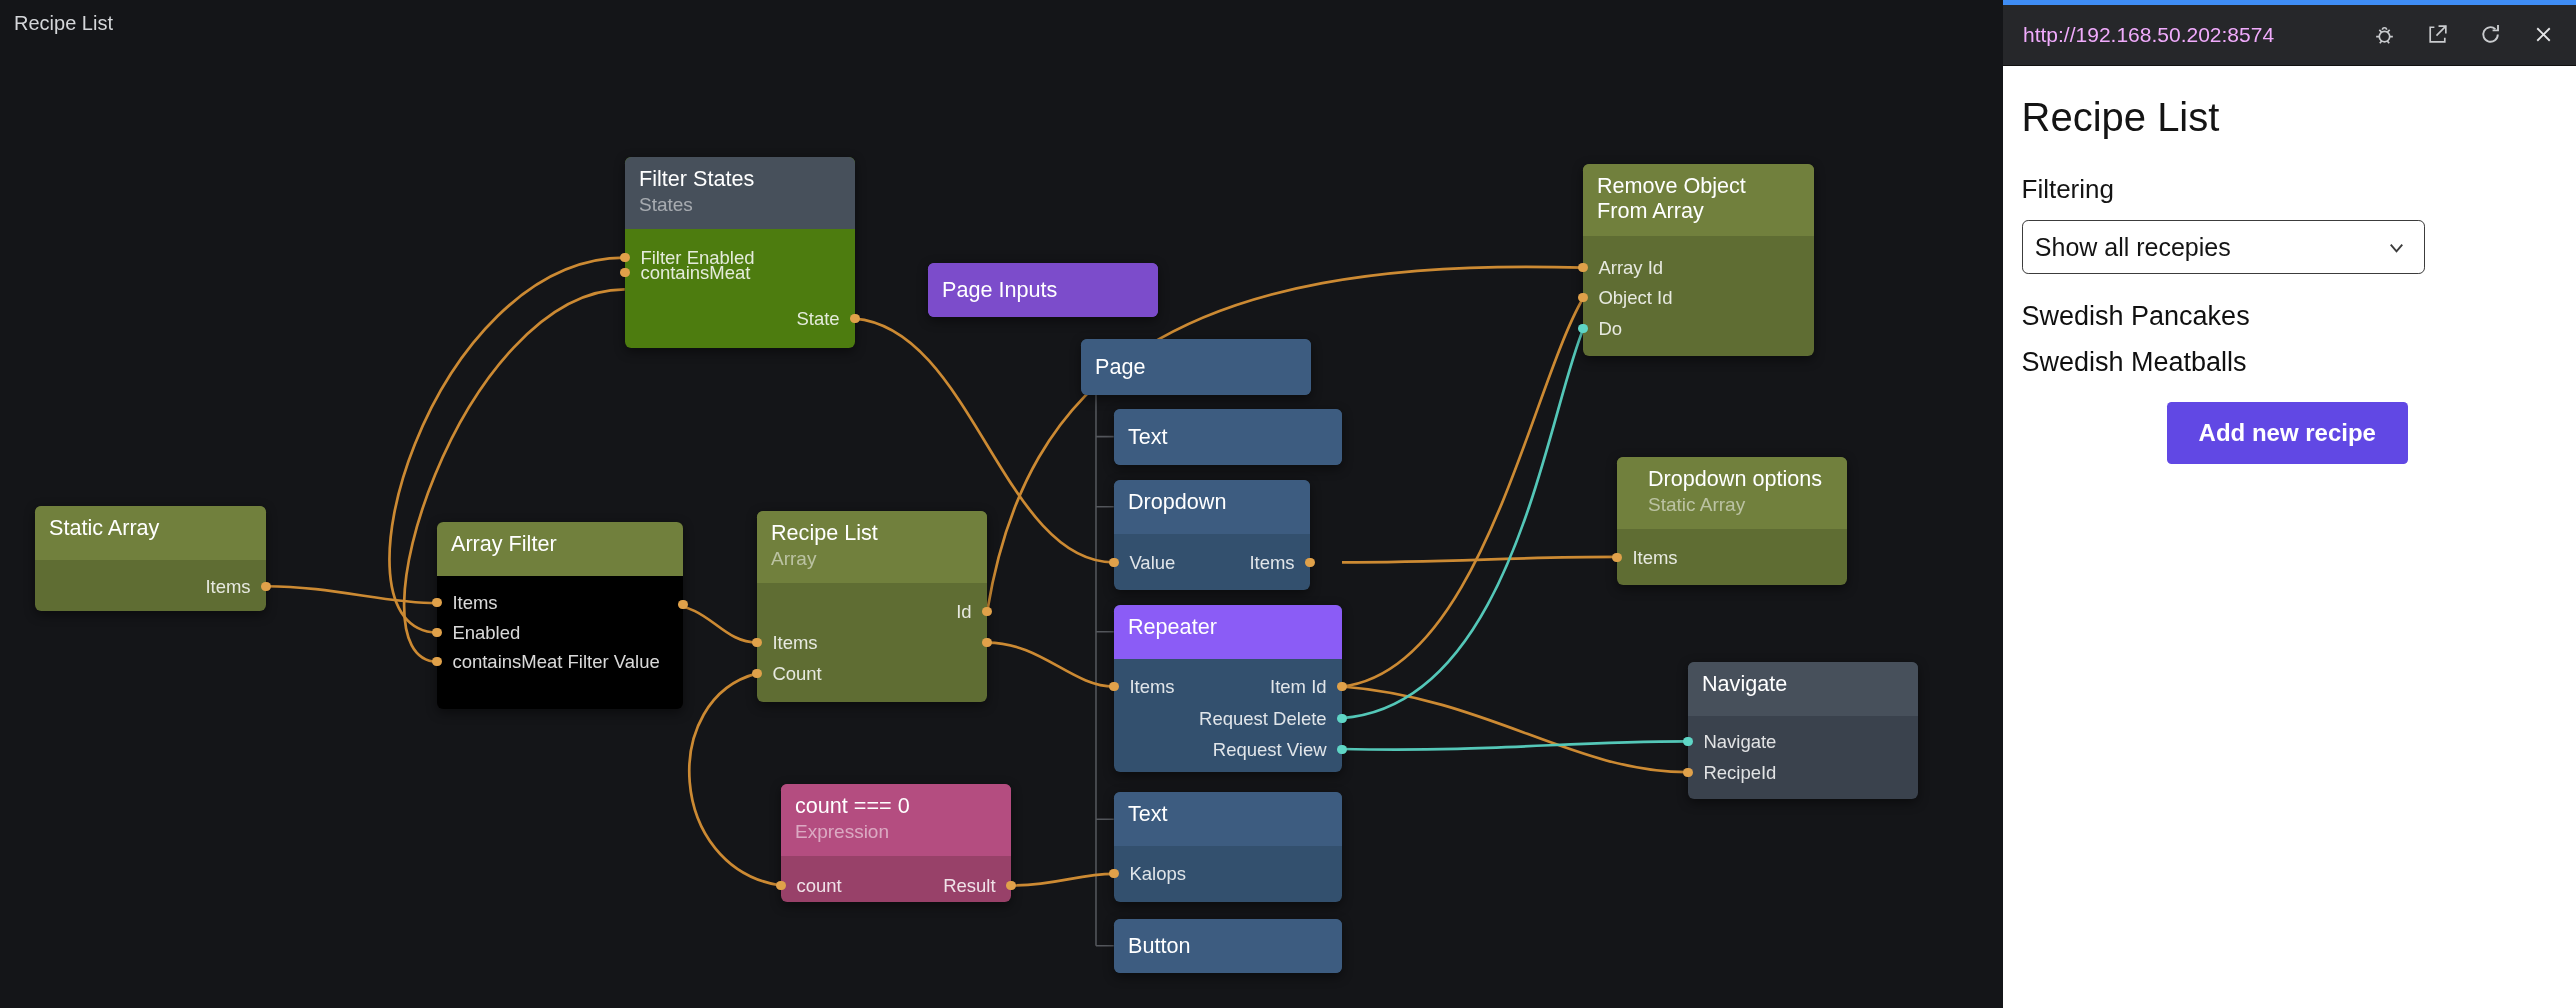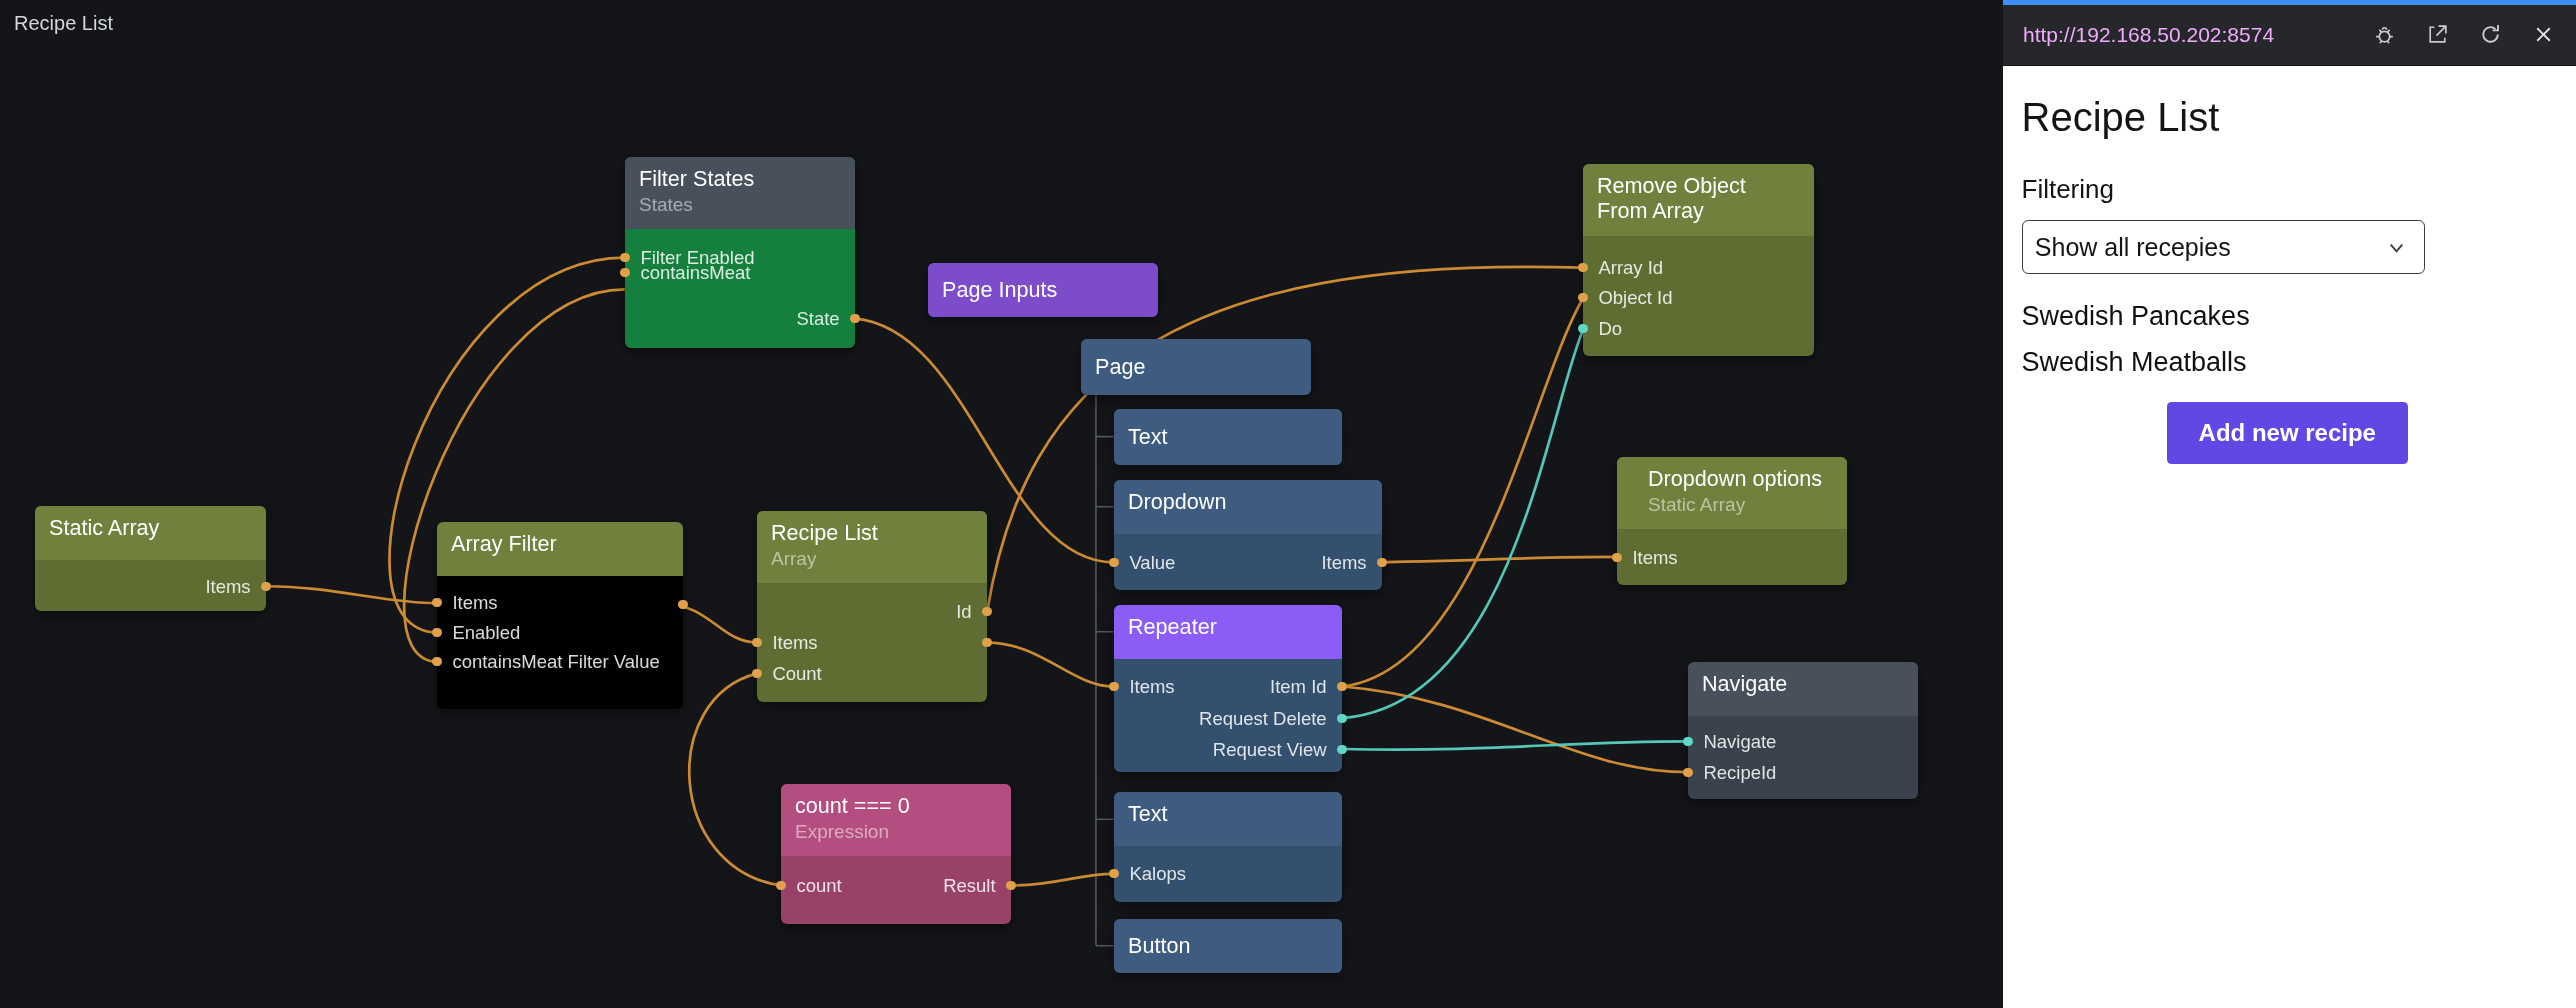--- a/index.html
+++ b/index.html
@@ -74,21 +74,21 @@
         <div class="hdr" style="background: rgb(113, 128, 61); height: 54px;">
           <div class="title">Array Filter</div>
         </div>
         <div class="port left" style="top: 66px;"><span>Items</span><span class="dot" style="background: rgb(224, 161, 74);"></span></div>
         <div class="port left" style="top: 96px;"><span>Enabled</span><span class="dot" style="background: rgb(224, 161, 74);"></span></div>
         <div class="port left" style="top: 125px;"><span>containsMeat Filter Value</span><span class="dot" style="background: rgb(224, 161, 74);"></span></div>
         <div class="port right" style="top: 68px;">
           <span class="dot" style="background: rgb(224, 161, 74);"></span>
         </div>
       </div>
-      <div class="node" style="left: 625px; top: 157px; width: 230px; height: 191px; background: #15803d;">
+      <div class="node" style="left: 625px; top: 157px; width: 230px; height: 191px; background: #4d7c0f;">
         <div class="hdr" style="background: rgb(71, 80, 91); height: 72px;">
           <div class="title">Filter States</div>
           <div class="subtitle">States</div>
         </div>
         <div class="port left" style="top: 86px;"><span>Filter Enabled</span><span class="dot" style="background: rgb(224, 161, 74);"></span></div>
         <div class="port left" style="top: 101px;"><span>containsMeat</span><span class="dot" style="background: rgb(224, 161, 74);"></span></div>
         <div class="port right" style="top: 147px;"><span>State</span><span class="dot" style="background: rgb(224, 161, 74);"></span></div>
       </div>
       <div class="node full" style="left: 928px; top: 263px; width: 230px; height: 54px; background: rgb(124, 76, 203);">
         <div class="hdr" style="background: rgb(124, 76, 203);">
@@ -110,21 +110,21 @@
         <div class="port left" style="top: 148px;"><span>Count</span><span class="dot" style="background: rgb(224, 161, 74);"></span></div>
         <div class="port right" style="top: 117px;">
           <span class="dot" style="background: rgb(224, 161, 74);"></span>
         </div>
       </div>
       <div class="node full" style="left: 1114px; top: 409px; width: 228px; height: 56px; background: rgb(51, 80, 110);">
         <div class="hdr" style="background: rgb(61, 92, 128);">
           <div class="title">Text</div>
         </div>
       </div>
-      <div class="node" style="left: 1114px; top: 480px; width: 268px; height: 110px; background: rgb(51, 80, 110);">
+      <div class="node" style="left: 1114px; top: 480px; width: 196px; height: 110px; background: rgb(51, 80, 110);">
         <div class="hdr" style="background: rgb(61, 92, 128); height: 54px;">
           <div class="title">Dropdown</div>
         </div>
         <div class="port left" style="top: 68px;"><span>Value</span><span class="dot" style="background: rgb(224, 161, 74);"></span></div>
         <div class="port right" style="top: 68px;"><span>Items</span><span class="dot" style="background: rgb(224, 161, 74);"></span></div>
       </div>
       <div class="node" style="left: 1114px; top: 605px; width: 228px; height: 167px; background: rgb(51, 80, 110);">
         <div class="hdr" style="background: #8b5cf6; height: 54px;">
           <div class="title">Repeater</div>
         </div>
@@ -137,21 +137,21 @@
         <div class="hdr" style="background: rgb(61, 92, 128); height: 54px;">
           <div class="title">Text</div>
         </div>
         <div class="port left" style="top: 67px;"><span>Kalops</span><span class="dot" style="background: rgb(224, 161, 74);"></span></div>
       </div>
       <div class="node full" style="left: 1114px; top: 919px; width: 228px; height: 54px; background: rgb(51, 80, 110);">
         <div class="hdr" style="background: rgb(61, 92, 128);">
           <div class="title">Button</div>
         </div>
       </div>
-      <div class="node" style="left: 781px; top: 784px; width: 230px; height: 140px; background: rgb(152, 65, 105);">
+      <div class="node" style="left: 781px; top: 784px; width: 230px; height: 118px; background: rgb(152, 65, 105);">
         <div class="hdr" style="background: rgb(180, 77, 128); height: 72px;">
           <div class="title">count === 0</div>
           <div class="subtitle">Expression</div>
         </div>
         <div class="port left" style="top: 87px;"><span>count</span><span class="dot" style="background: rgb(224, 161, 74);"></span></div>
         <div class="port right" style="top: 87px;"><span>Result</span><span class="dot" style="background: rgb(224, 161, 74);"></span></div>
       </div>
       <div class="node" style="left: 1583px; top: 164px; width: 231px; height: 192px; background: rgb(95, 109, 51);">
         <div class="hdr" style="background: rgb(113, 128, 61); height: 72px;">
           <div class="title">Remove Object From Array</div>

